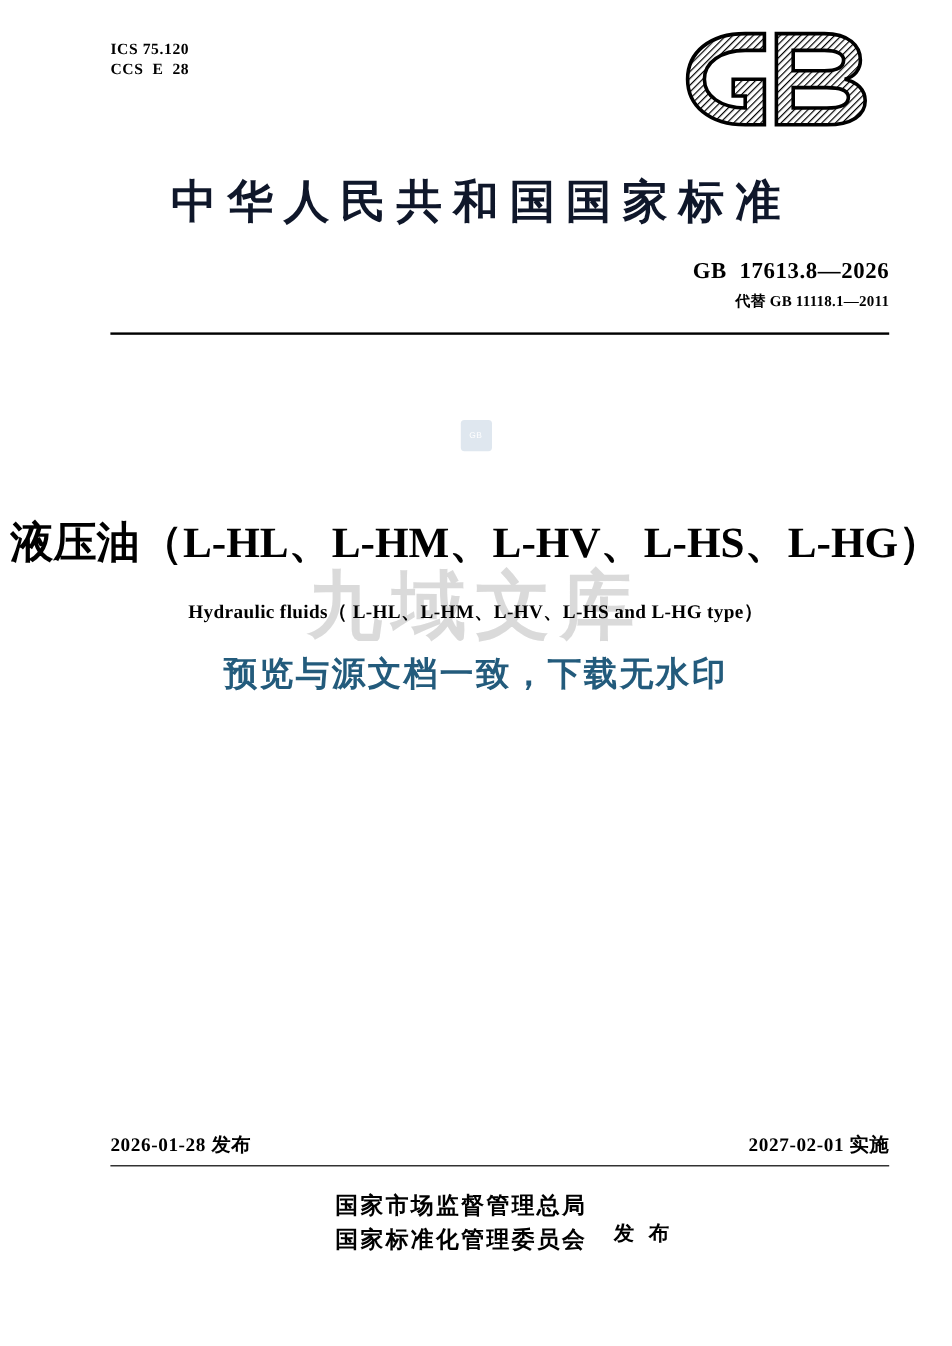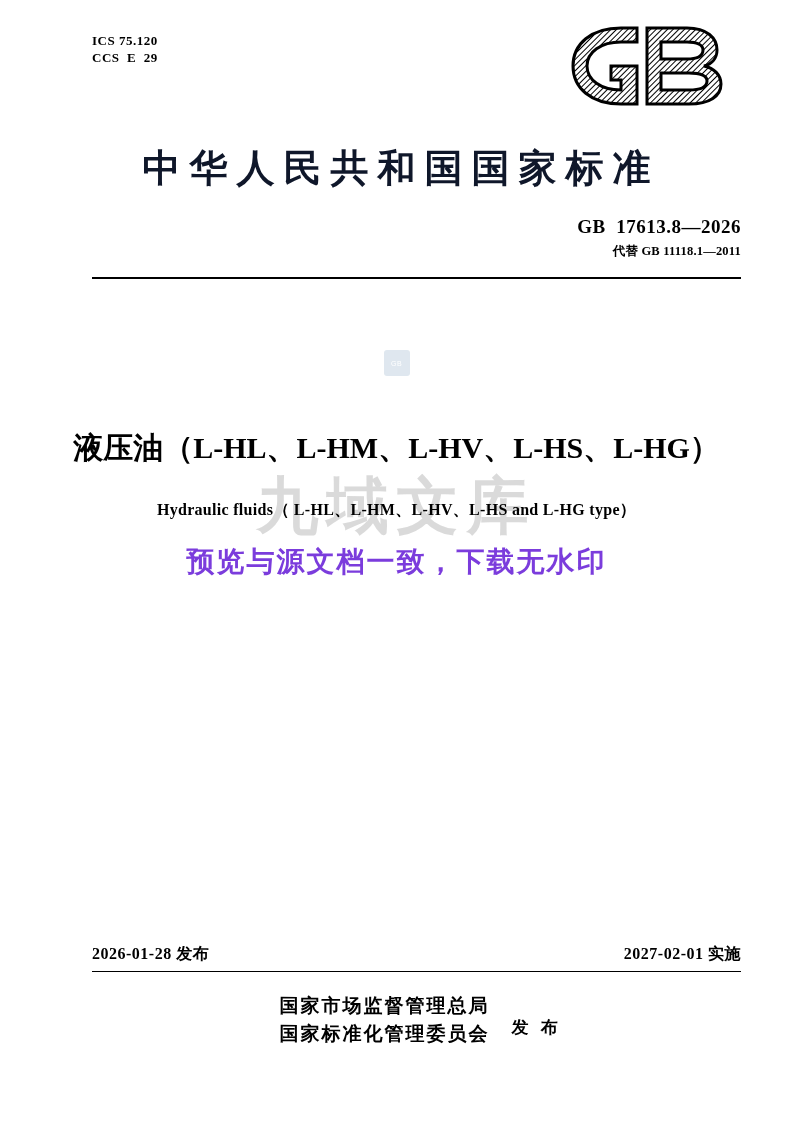--- a/index.html
+++ b/index.html
@@ -122,21 +122,21 @@
 
   
   .doc-title-cn {
     position: absolute;
     left: 0;
     top: 428px;
     width: 793px;
     text-align: center;
     font-family: "Liberation Serif", serif;
     font-weight: bold;
-    font-size: 30px;
+    font-size: 36px;
     letter-spacing: 0px;
   }
   .doc-title-en {
     position: absolute;
     left: 0;
     top: 500px;
     width: 793px;
     text-align: center;
     font-family: "Liberation Serif", serif;
     font-weight: bold;
@@ -168,21 +168,21 @@
     font-size: 31px;
     color: #e2cfcf;
     letter-spacing: 1px;
     line-height: 42px;
     opacity: 0.9;
   }
   .wm-line3 {
     font-family: "Liberation Sans", sans-serif;
     font-weight: bold;
     font-size: 28px;
-    color: #6d28d9;
+    color: #0c4a6e;
     letter-spacing: 2px;
     line-height: 40px;
     opacity: 0.9;
   }
 
   
   .date-issue {
     position: absolute;
     left: 92px;
     top: 944px;
@@ -229,21 +229,21 @@
     padding-top: 14px;
   }
 </style>
 </head>
 <body>
 
 <div class="page">
 
   <div class="codes">
     <div>ICS 75.120</div>
-    <div>CCS  E  29</div>
+    <div>CCS  E  28</div>
   </div>
 
   <div class="gb-logo">
     <svg width="180" height="88" viewBox="0 0 180 88" xmlns="http://www.w3.org/2000/svg">
       <defs>
         <pattern id="hatch" width="4" height="4" patternTransform="rotate(45)" patternUnits="userSpaceOnUse">
           <rect width="4" height="4" fill="#ffffff"></rect>
           <line x1="0" y1="0" x2="0" y2="4" stroke="#000000" stroke-width="2"></line>
         </pattern>
       </defs>

